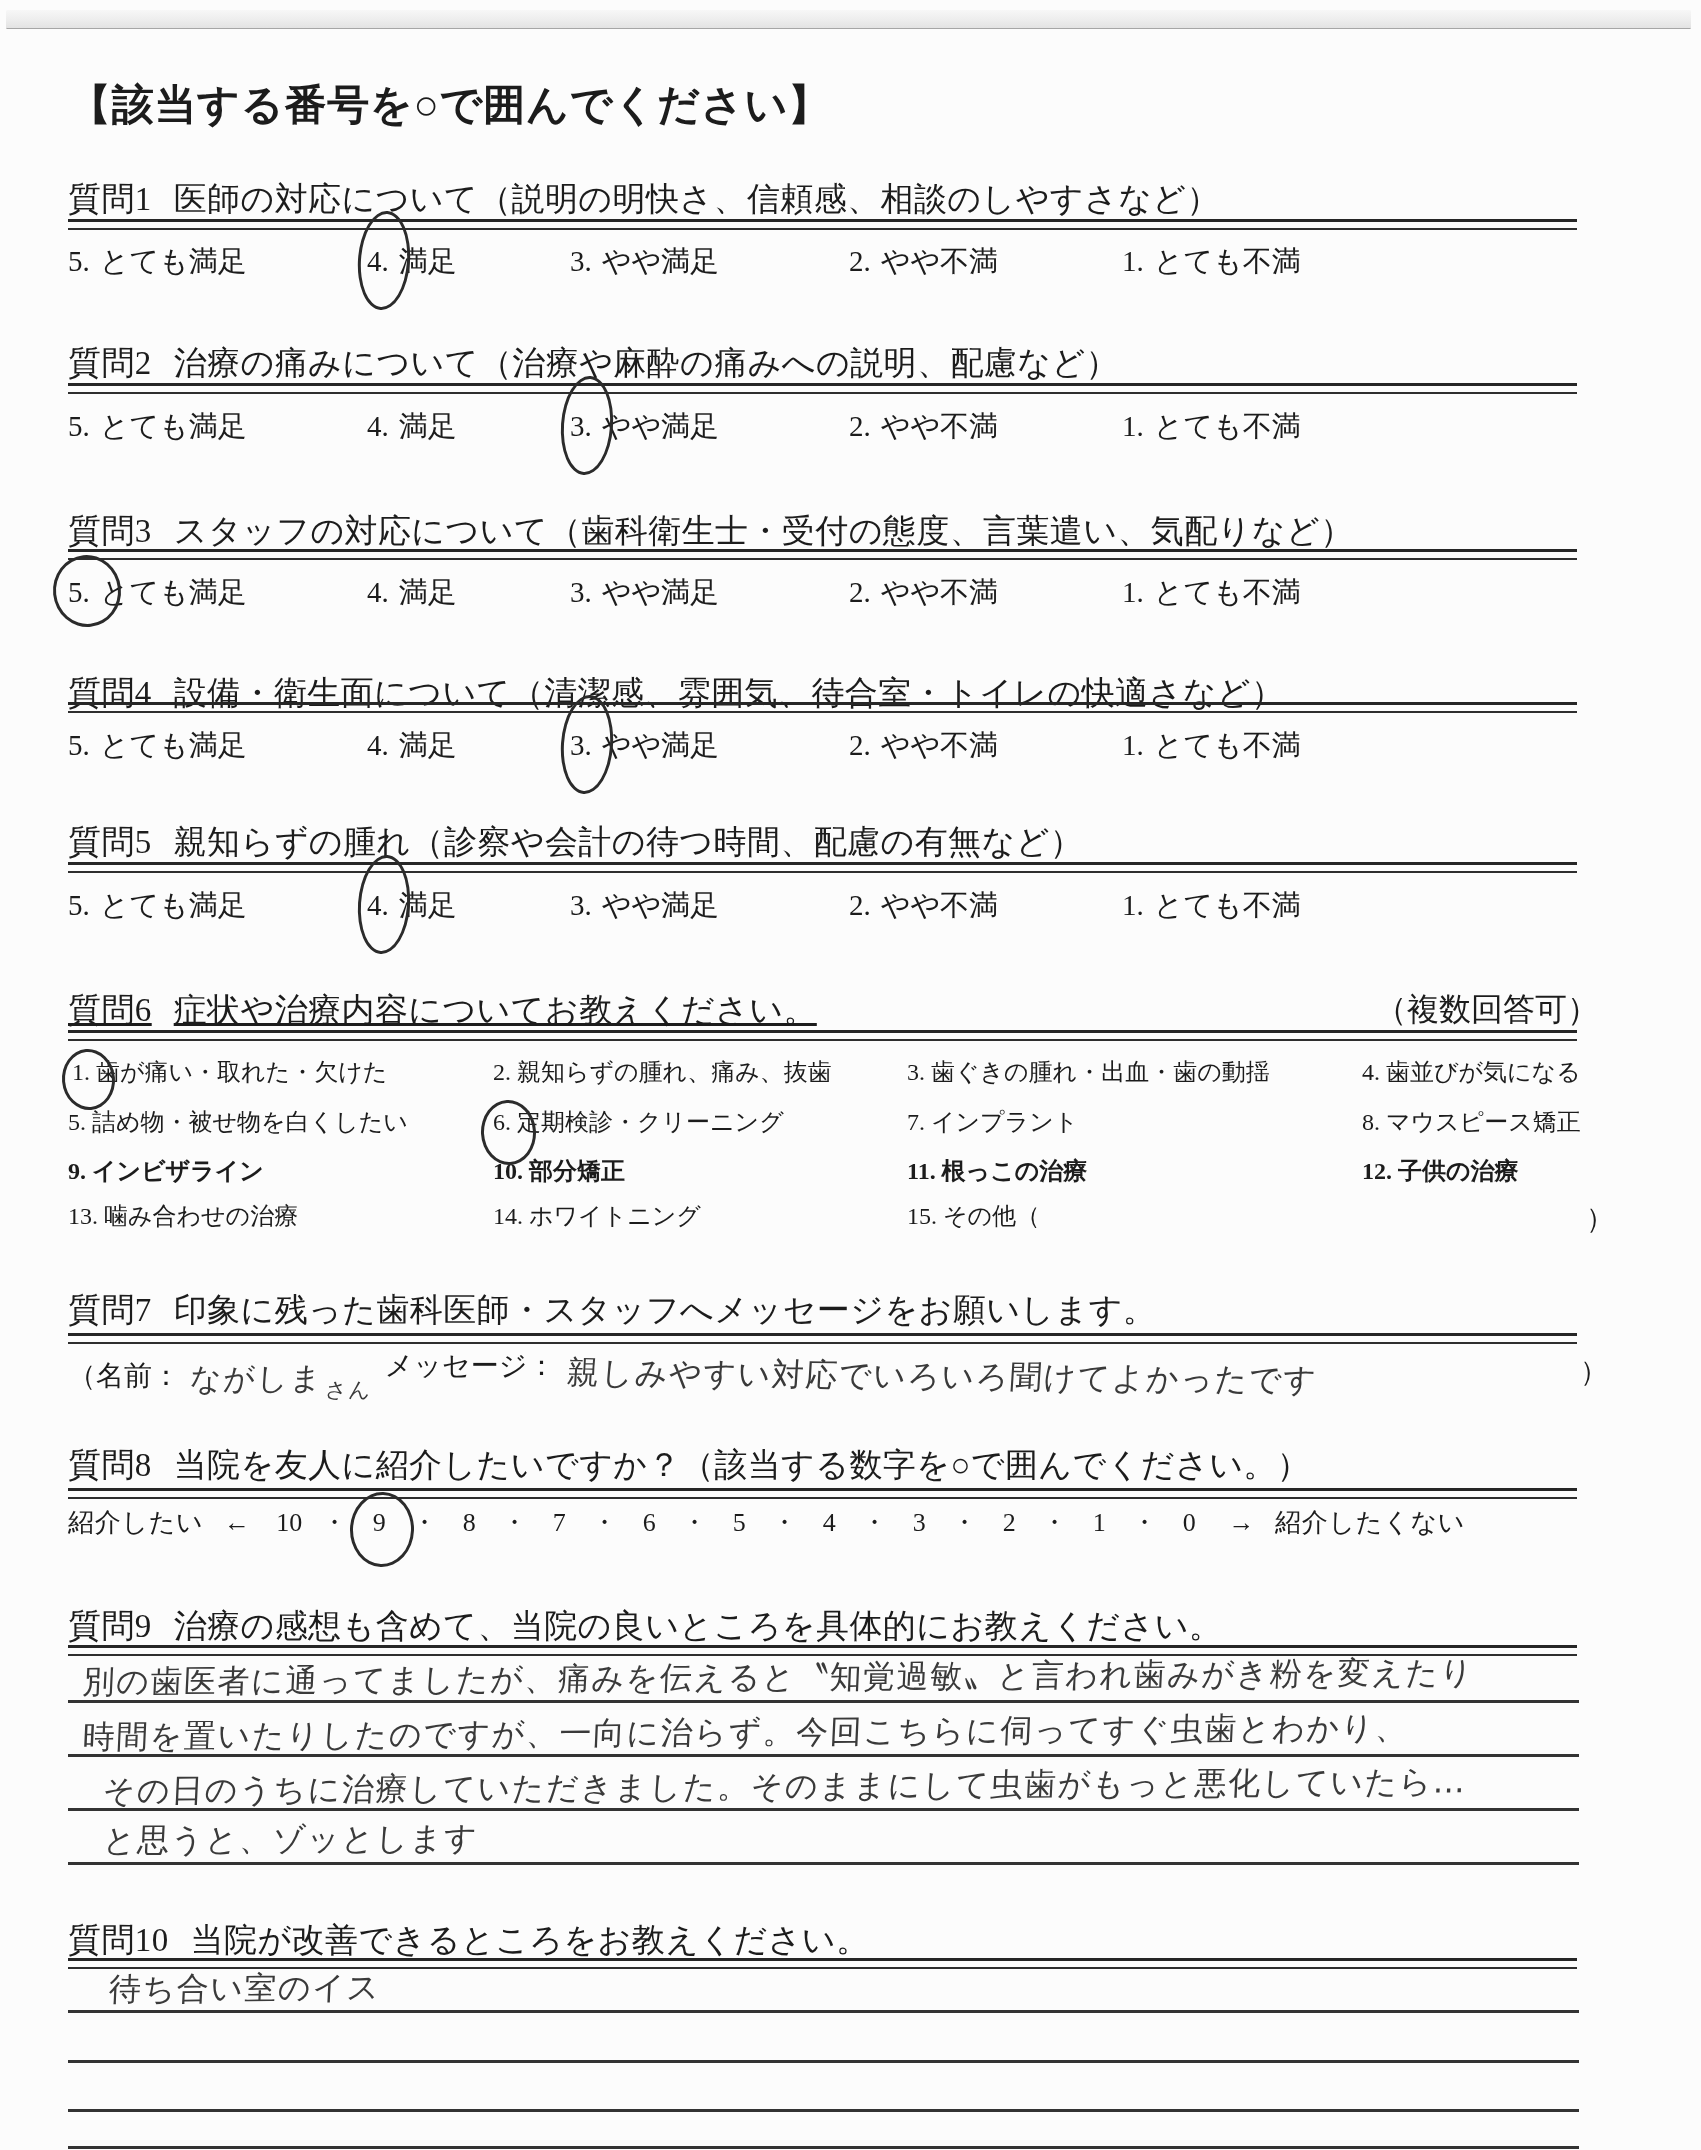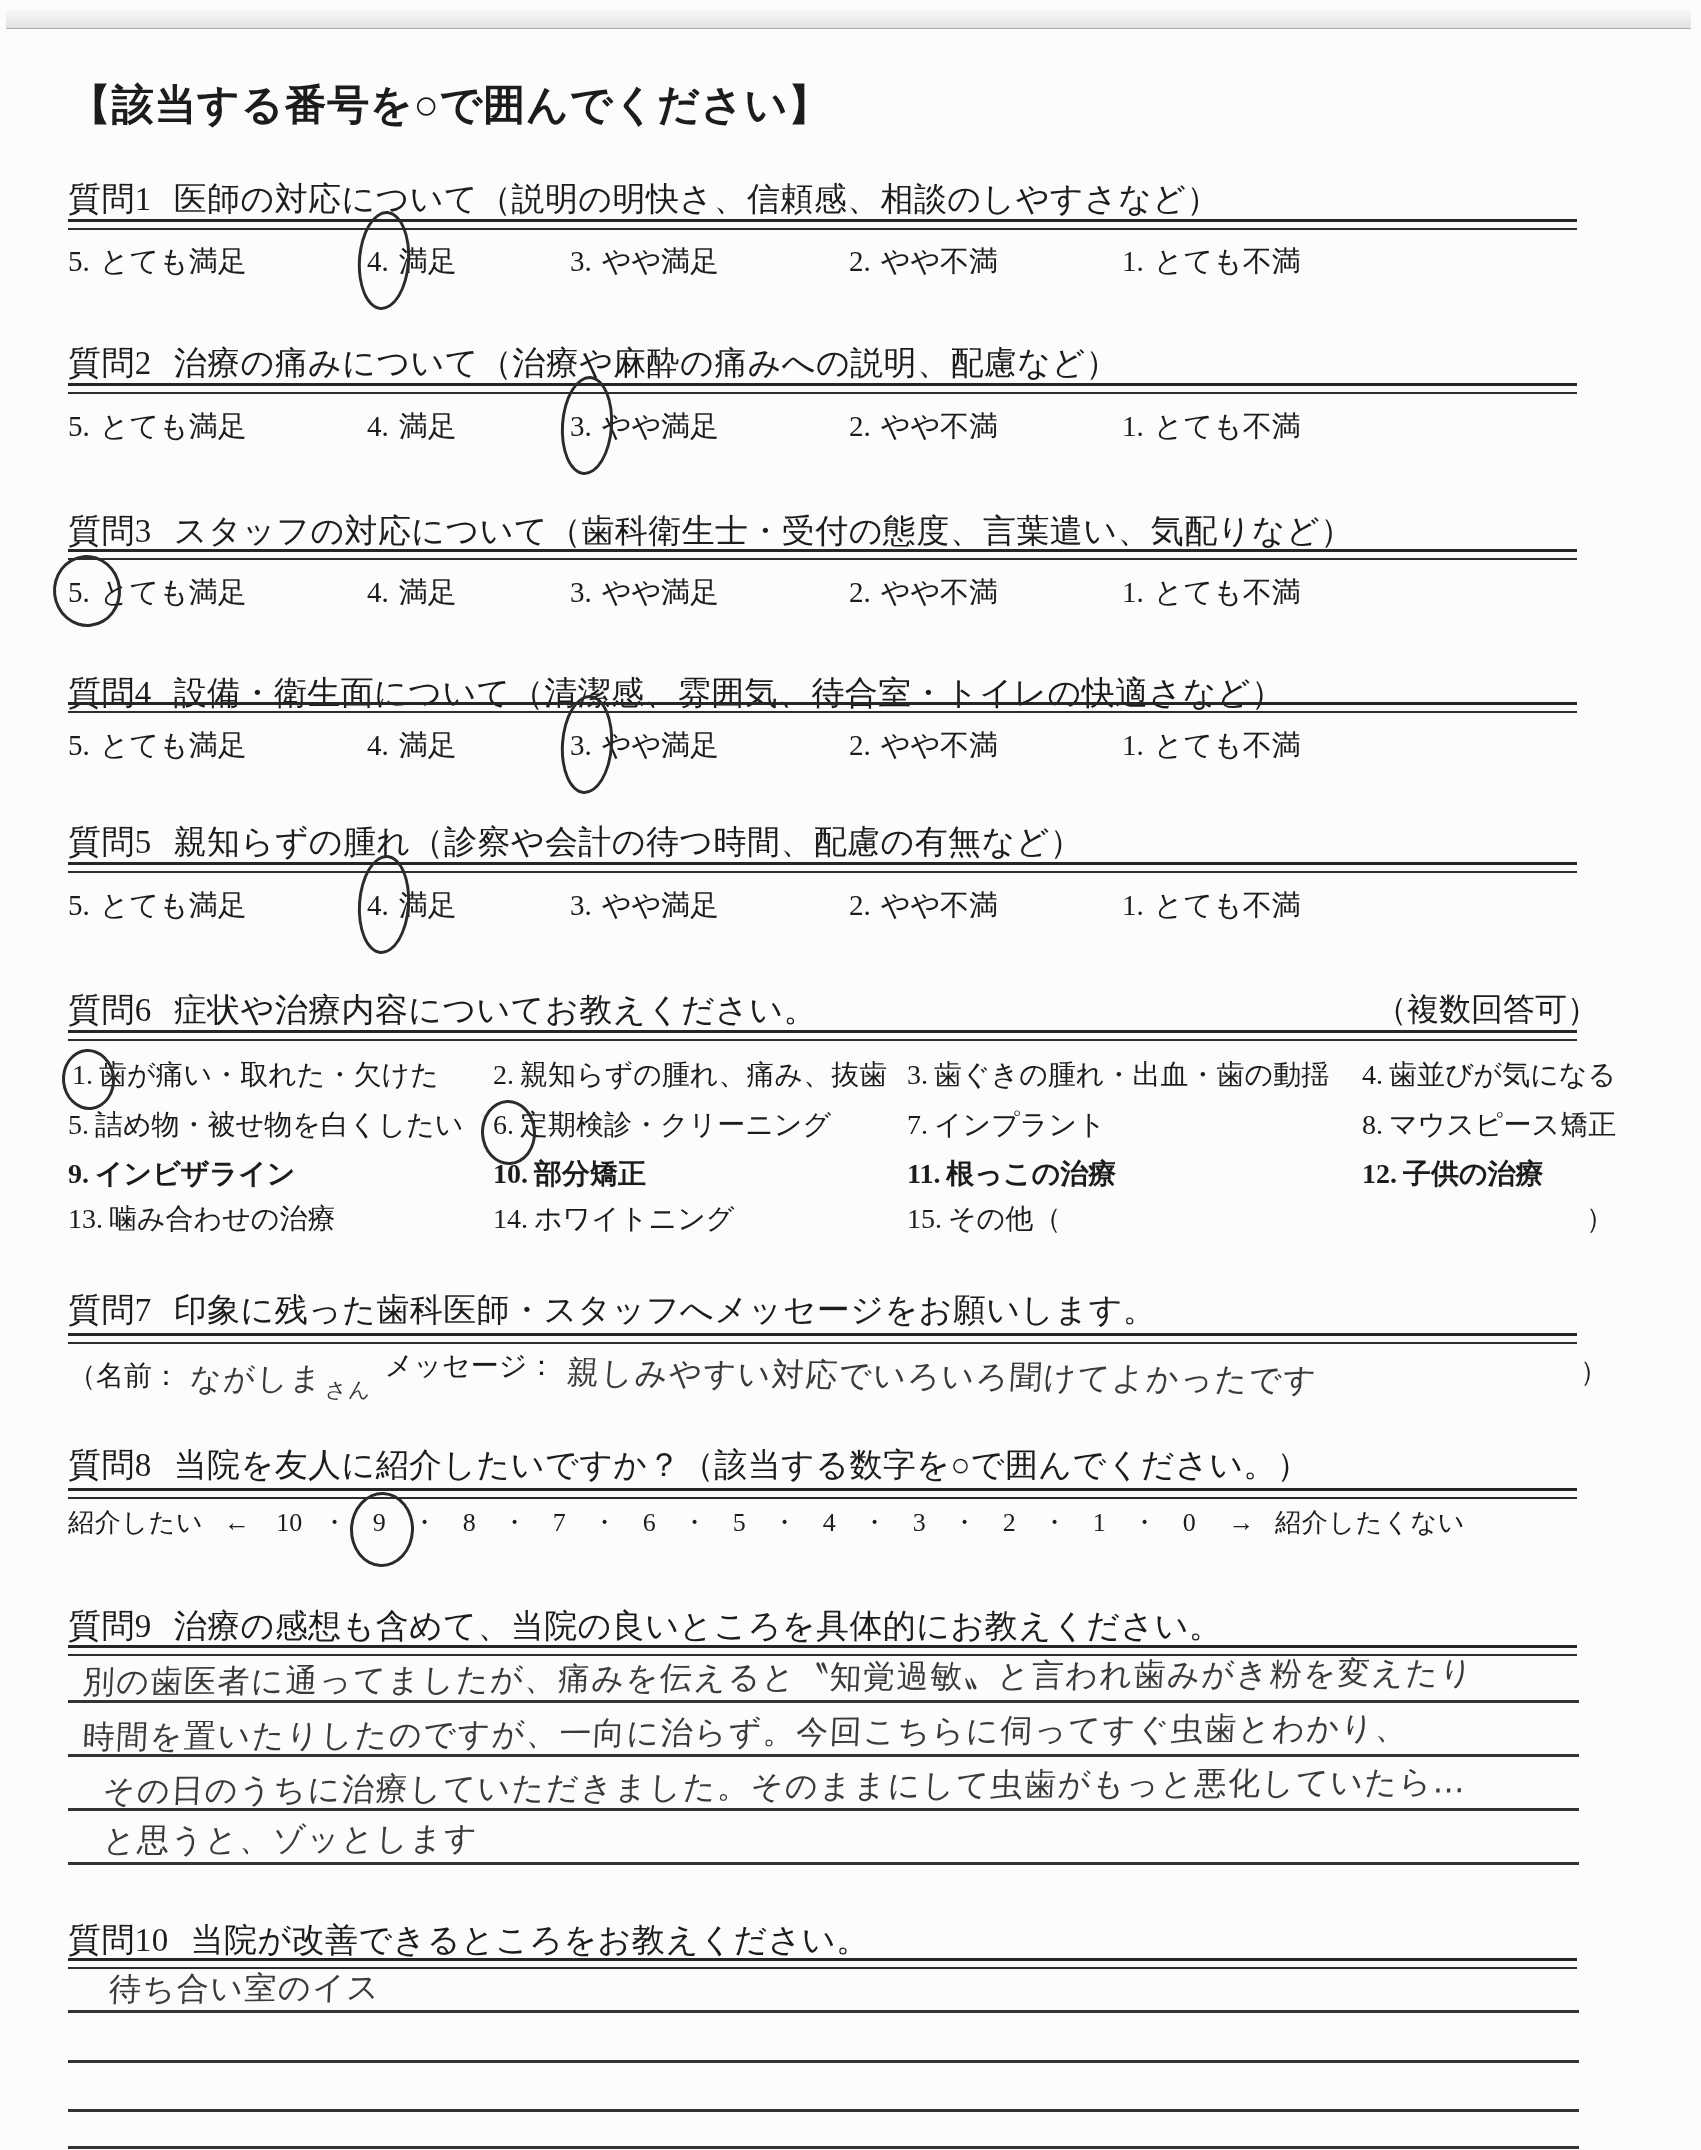--- a/index.html
+++ b/index.html
@@ -35,21 +35,21 @@
   .circle {
     position:absolute; border:3px solid #2b2b2b; border-radius:50%;
     background:transparent; z-index:5; pointer-events:none;
   }
   .c-tall { left:-8.9px; top:-34px; width:46px; height:93px; transform:rotate(4deg); }
   .c-q3   { left:-14.8px; top:-20.7px; width:62px; height:66px; transform:rotate(-6deg); }
   .c-q6a  { left:-10.3px; top:-10.3px; width:47px; height:55px; transform:rotate(-5deg); }
   .c-q6b  { left:-11.8px; top:-8.9px; width:49px; height:59px; transform:rotate(-3deg); }
   .c-q8   { left:-10.3px; top:-16px; width:58px; height:69px; transform:rotate(2deg); }
 
-  .q6item { position:absolute; font-size:28px; white-space:nowrap; }
+  .q6item { position:absolute; font-size:24px; white-space:nowrap; }
   .q6item .n { display:inline-block; position:relative; }
   .q6item .t { margin-left:5.9px; }
   .q6note { position:absolute; left:1375px; top:988px; font-size:32px; white-space:nowrap; }
   .q6paren { position:absolute; left:1586px; top:1200px; font-size:28px; }
 
   .hw {
     font-family:"DejaVu Sans",sans-serif; color:#3a3a3a;
     display:inline-block; transform:skewX(-3deg) rotate(-0.4deg);
     letter-spacing:1.5px;
   }
@@ -72,21 +72,21 @@
   .hw9-3 { left:103px; top:1765px; }
   .hw9-4 { left:103px; top:1818px; }
   .hw10-1 { left:109px; top:1967px; }
 
   
   .q1h { top:177px; }  .q1r { top:219px; }  .q1row { top:242px; }
   .q2h { top:341px; }  .q2r { top:383px; }  .q2row { top:407px; }
   .q3h { top:509px; }  .q3r { top:549px; }  .q3row { top:573px; }
   .q4h { top:671px; }  .q4r { top:702px; }  .q4row { top:726px; }
   .q5h { top:820px; } .q5r { top:862px; } .q5row { top:886px; }
-  .q6h { top:988px; } .q6r { top:1030px; }
+  .q6h { top:988px;text-decoration:underline; } .q6r { top:1030px; }
   .q6r1 { top:1056px; } .q6r2 { top:1106px; } .q6r3 { top:1155px;font-weight:bold; } .q6r4 { top:1200px; }
   .q6c1 { left:72px; } .q6c1b { left:68px; } .q6c2 { left:493px; } .q6c3 { left:907px; } .q6c4 { left:1362px; }
   .q7h { top:1288px; } .q7r { top:1333px; }
   .q8h { top:1443px; } .q8r { top:1488px; }
   .q9h { top:1604px; } .q9r { top:1645px; }
   .a9-1 { top:1700px; } .a9-2 { top:1754px; } .a9-3 { top:1808px; } .a9-4 { top:1862px; }
   .q10h { top:1918px; } .q10r { top:1958px; }
   .a10-1 { top:2010px; } .a10-2 { top:2060px; } .a10-3 { top:2109px; } .a10-4 { top:2146px; }
 </style>
 </head>

